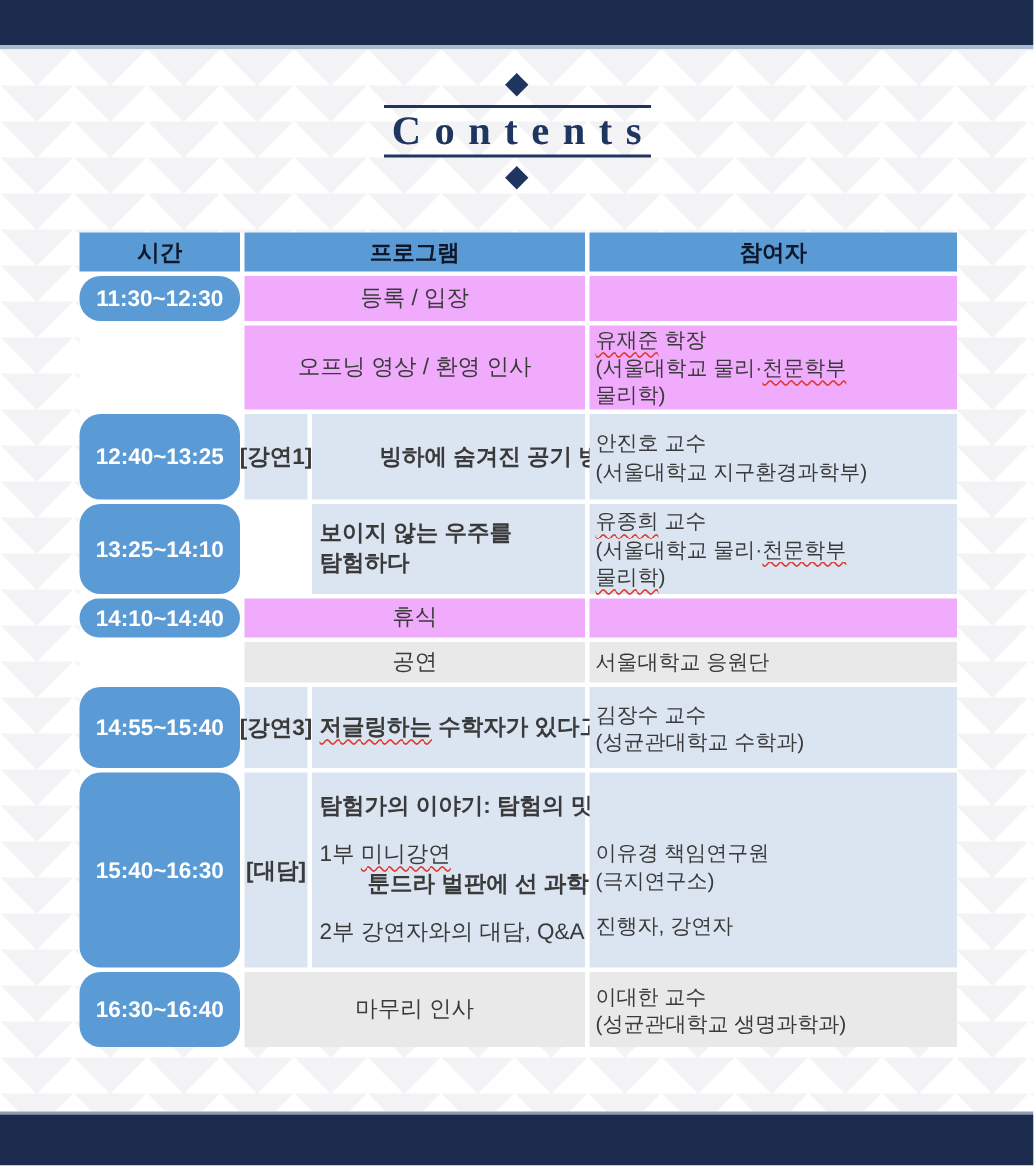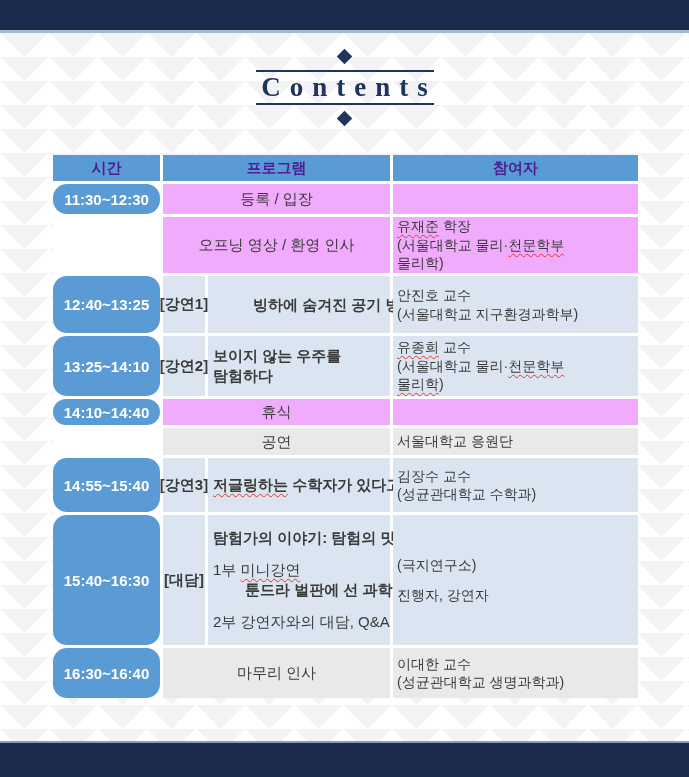--- a/index.html
+++ b/index.html
@@ -50,21 +50,21 @@
     gap:3px;
     background:#fff;
   }
   .cell{display:flex;flex-direction:column;justify-content:center;align-items:flex-start;overflow:visible;}
   .cell.center{align-items:center;}
   .bg-white{background:#f0abfc;}
   .bg-blue{background:var(--row-blue);}
   .bg-gray{background:var(--row-gray);}
 
   .th{
-    grid-row:1;background:var(--accent-blue);color:#4c1d95;
+    grid-row:1;background:var(--accent-blue);color:#0f172a;
     font-weight:700;font-size:15px;align-items:center;
   }
   .th-time{grid-column:1;}
   .th-program{grid-column:2 / span 2;}
   .th-participants{grid-column:4;}
 
   .time-cell{
     background:var(--accent-blue);color:#fff;font-weight:700;font-size:15px;
     align-items:center;white-space:nowrap;border-radius:14px;
   }
@@ -122,21 +122,20 @@
     <div class="cell time-cell bg-blue" style="grid-area: 4 / 1;">12:40~13:25</div>
     <div class="cell label-cell bg-blue" style="grid-area: 4 / 2;">[강연1]</div>
     <div class="cell program-cell bg-blue" style="grid-area: 4 / 3; padding-left: 45px;">
       <div class="line"><span class="b">빙하에 숨겨진 공기 방울</span></div>
     </div>
     <div class="cell participants-cell bg-blue" style="grid-area: 4 / 4;">
       <div class="line"><span>안진호 교수</span></div>
       <div class="line"><span>(서울대학교 지구환경과학부)</span></div>
     </div>
     <div class="cell time-cell bg-blue" style="grid-area: 5 / 1;">13:25~14:10</div>
-    <div class="cell label-cell bg-blue" style="grid-area: 5 / 2;">[강연2]</div>
     <div class="cell program-cell bg-blue" style="grid-area: 5 / 3;">
       <div class="line"><span class="b">보이지 않는 우주를</span></div>
       <div class="line"><span class="b">탐험하다</span></div>
     </div>
     <div class="cell participants-cell bg-blue" style="grid-area: 5 / 4;">
       <div class="line"><span class="wavy">유종희</span><span> 교수</span></div>
       <div class="line"><span>(서울대학교 물리·</span><span class="wavy">천문학부</span></div>
       <div class="line"><span class="wavy">물리학</span><span>)</span></div>
     </div>
     <div class="cell time-cell bg-white" style="grid-area: 6 / 1;">14:10~14:40</div>
@@ -161,20 +160,21 @@
     </div>
     <div class="cell time-cell bg-blue" style="grid-area: 9 / 1;">15:40~16:30</div>
     <div class="cell label-cell bg-blue" style="grid-area: 9 / 2;">[대담]</div>
     <div class="cell program-cell bg-blue" style="grid-area: 9 / 3;">
       <div class="line"><span class="b">탐험가의 이야기: 탐험의 맛?</span></div>
       <div class="line gap"><span>1부 </span><span class="wavy">미니강연</span></div>
       <div class="line indent"><span class="b">툰드라 벌판에 선 과학</span></div>
       <div class="line gap"><span>2부 강연자와의 대담, Q&amp;A</span></div>
     </div>
     <div class="cell participants-cell bg-blue" style="grid-area: 9 / 4;">
+      <div class="line mt"><span>이유경 책임연구원</span></div>
       <div class="line"><span>(극지연구소)</span></div>
       <div class="line gap"><span>진행자, 강연자</span></div>
     </div>
     <div class="cell time-cell bg-gray" style="grid-area: 10 / 1;">16:30~16:40</div>
     <div class="cell participants-cell bg-gray" style="grid-area: 10 / 4;">
       <div class="line"><span>이대한 교수</span></div>
       <div class="line"><span>(성균관대학교 생명과학과)</span></div>
     </div>
     <div class="cell program-cell center bg-gray" style="grid-area: 10 / 2 / auto / span 2;">
       <div class="line"><span>마무리 인사</span></div>

